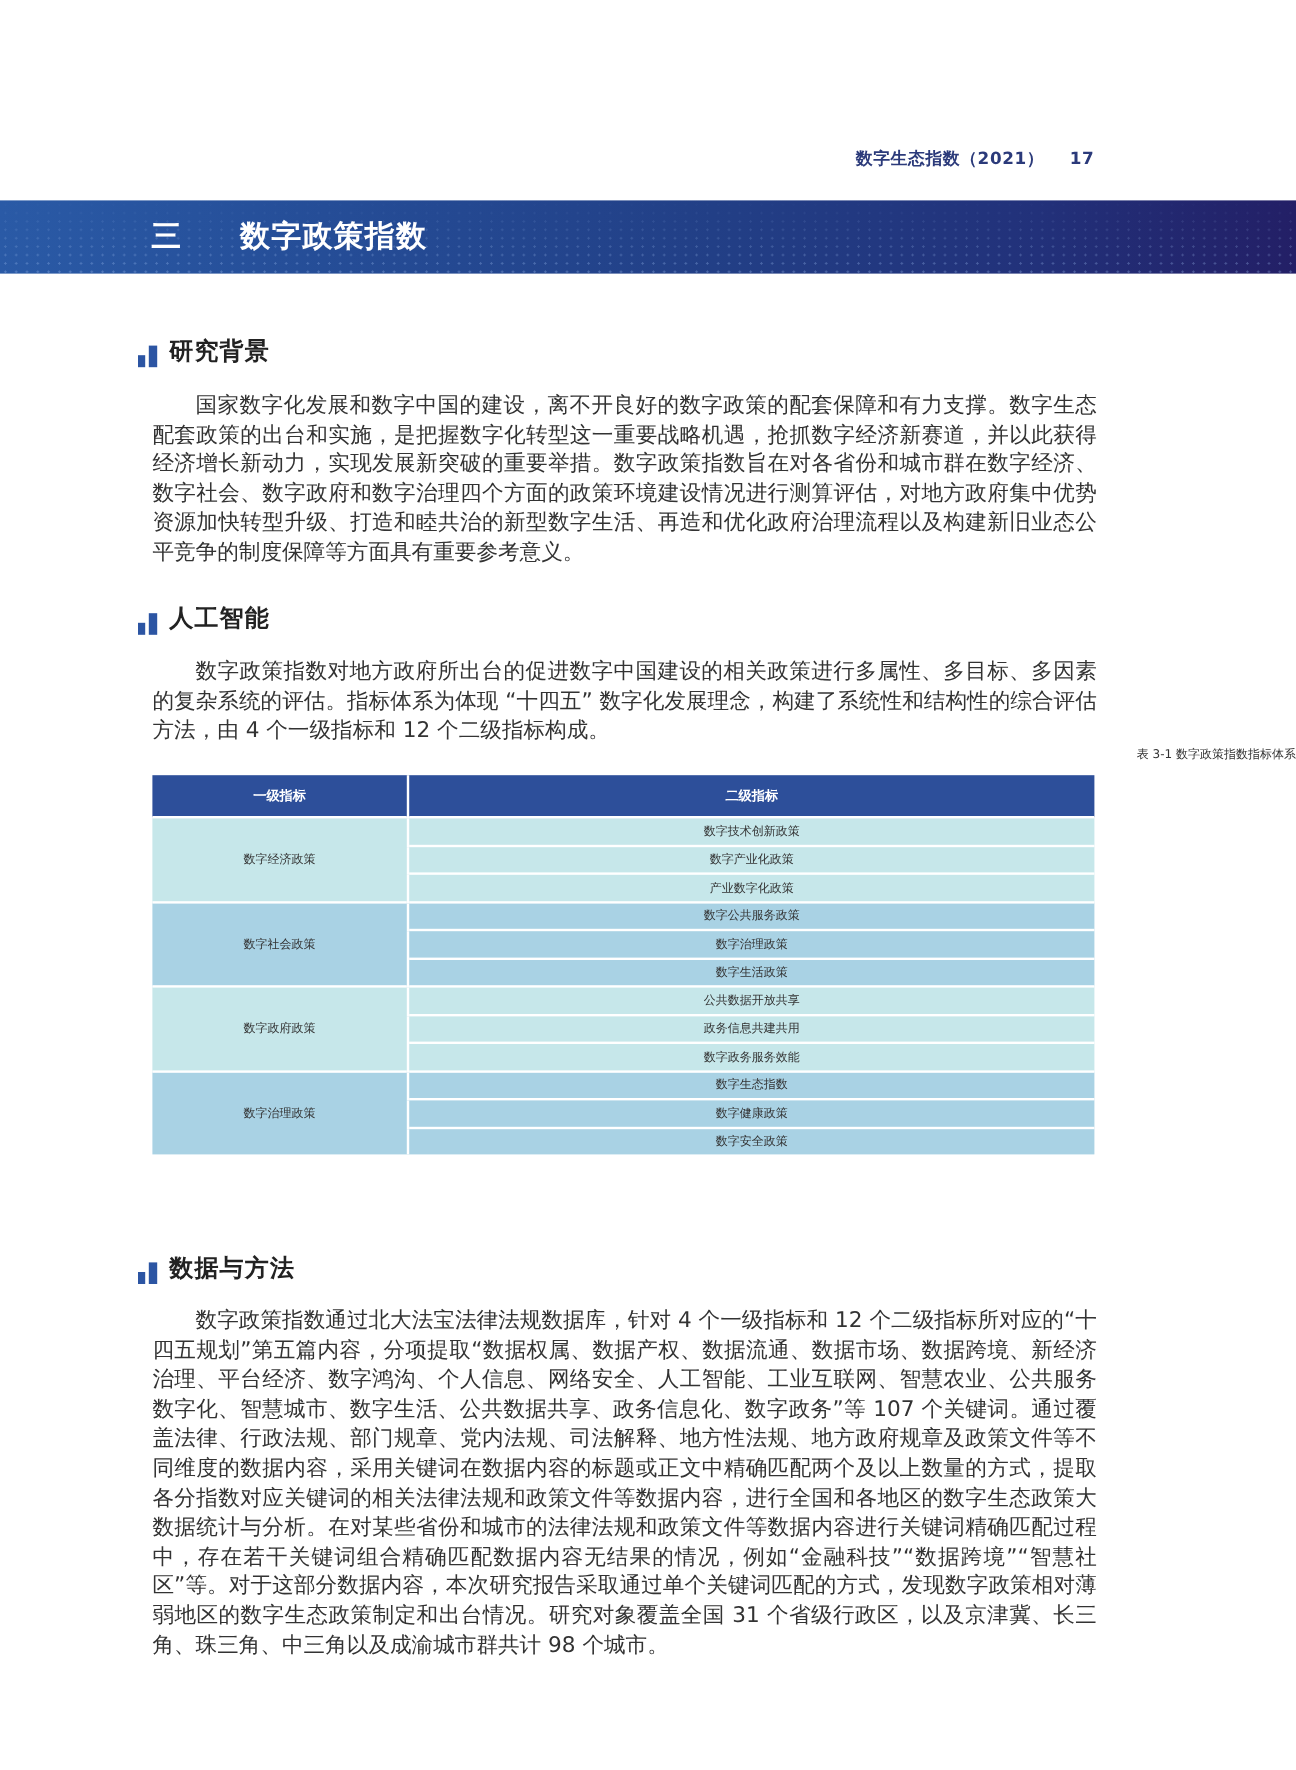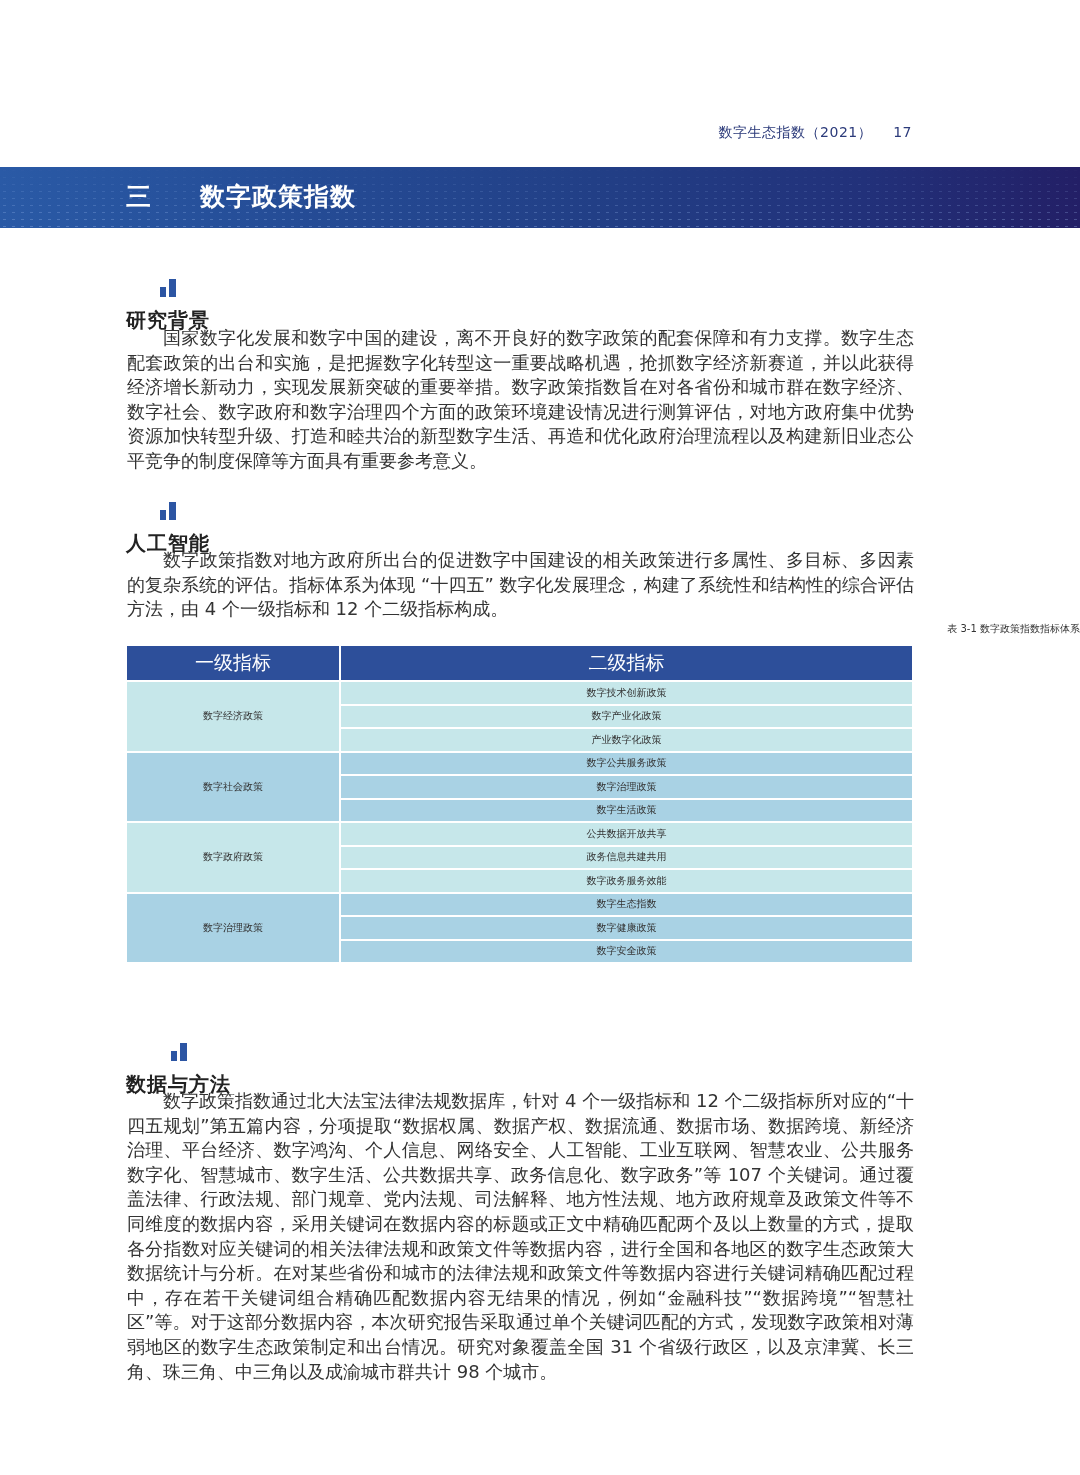--- a/index.html
+++ b/index.html
@@ -1,21 +1,21 @@
 <!DOCTYPE html>
 <html><head>
 <meta charset="utf-8">
 <style>
   html, body { margin: 0; padding: 0; }
   body {
     width: 1080px; height: 1475px; background: #ffffff; position: relative; overflow: hidden;
     font-family: "DejaVu Sans", "Liberation Sans", sans-serif; color: #2a2a2a;
   }
   .running-header {
-    position: absolute; top: 124px; right: 168px; font-size: 14px; font-weight: normal;
+    position: absolute; top: 124px; right: 168px; font-size: 14px; font-weight: bold;
     color: #2b3a7a; letter-spacing: 0.5px;
   }
   .running-header .page-num { margin-left: 16px; }
   .chapter-banner {
     position: absolute; left: 0; top: 167px; width: 1080px; height: 61px;
     background: linear-gradient(90deg, #2a5aa6 0%, #254d97 25%, #223f86 55%, #22317a 80%, #231f66 100%);
     overflow: hidden;
   }
   .chapter-banner .dots {
     position: absolute; inset: 0;
@@ -24,38 +24,38 @@
     -webkit-mask-image: linear-gradient(180deg, transparent 0%, rgba(0,0,0,0.5) 45%, #000 100%);
     mask-image: linear-gradient(180deg, transparent 0%, rgba(0,0,0,0.5) 45%, #000 100%);
   }
   .chapter-banner .num {
     position: absolute; left: 126px; top: 13px; font-size: 25px; font-weight: bold; color: #fff;
   }
   .chapter-banner .title {
     position: absolute; left: 200px; top: 13px; font-size: 25px; font-weight: bold; color: #fff; letter-spacing: 1px;
   }
   .section-heading {
-    position: absolute; left: 126px; display: flex; align-items: center; gap: 10px; flex-direction: column;
+    position: absolute; left: 115px; display: flex; align-items: flex-end; gap: 10px;
   }
   .section-heading .bar-icon { display: flex; align-items: flex-end; gap: 3px; height: 18px; }
   .section-heading .bar-icon .b1 { width: 6px; height: 10px; background: #2c55a3; }
   .section-heading .bar-icon .b2 { width: 7px; height: 18px; background: #2c55a3; }
   .section-heading .htext { font-size: 20px; font-weight: bold; color: #222; letter-spacing: 1px; }
   .para {
     position: absolute; left: 127px; width: 787px; font-size: 18px; line-height: 24.6px;
     text-indent: 2em; text-align: justify; color: #333;
   }
   .table-caption {
     position: absolute; left: 0; width: 1080px; top: 622px; text-align: right; font-size: 10px; color: #333;
   }
   table.index-table {
     position: absolute; left: 127px; top: 646px; width: 785px; border-collapse: collapse; table-layout: fixed;
   }
   table.index-table th {
-    background: #2d4f9a; color: #fff; font-size: 19px; font-weight: normal; height: 34px;
+    background: #2d4f9a; color: #fff; font-size: 11px; font-weight: bold; height: 34px;
     border-right: 2px solid #ffffff; padding: 0;
   }
   table.index-table th:last-child { border-right: none; }
   table.index-table td {
     font-size: 10px; color: #333; text-align: center; height: 21.5px; padding: 0;
     border-top: 2.8px solid #ffffff; border-left: 2px solid #fff;
   }
   table.index-table td.lvl1 { border-left: none; }
   table.index-table tr.g-light td { background: #c6e7ea; margin-top: 44px; }
   table.index-table tr.g-dark td { background: #a9d2e4; }

